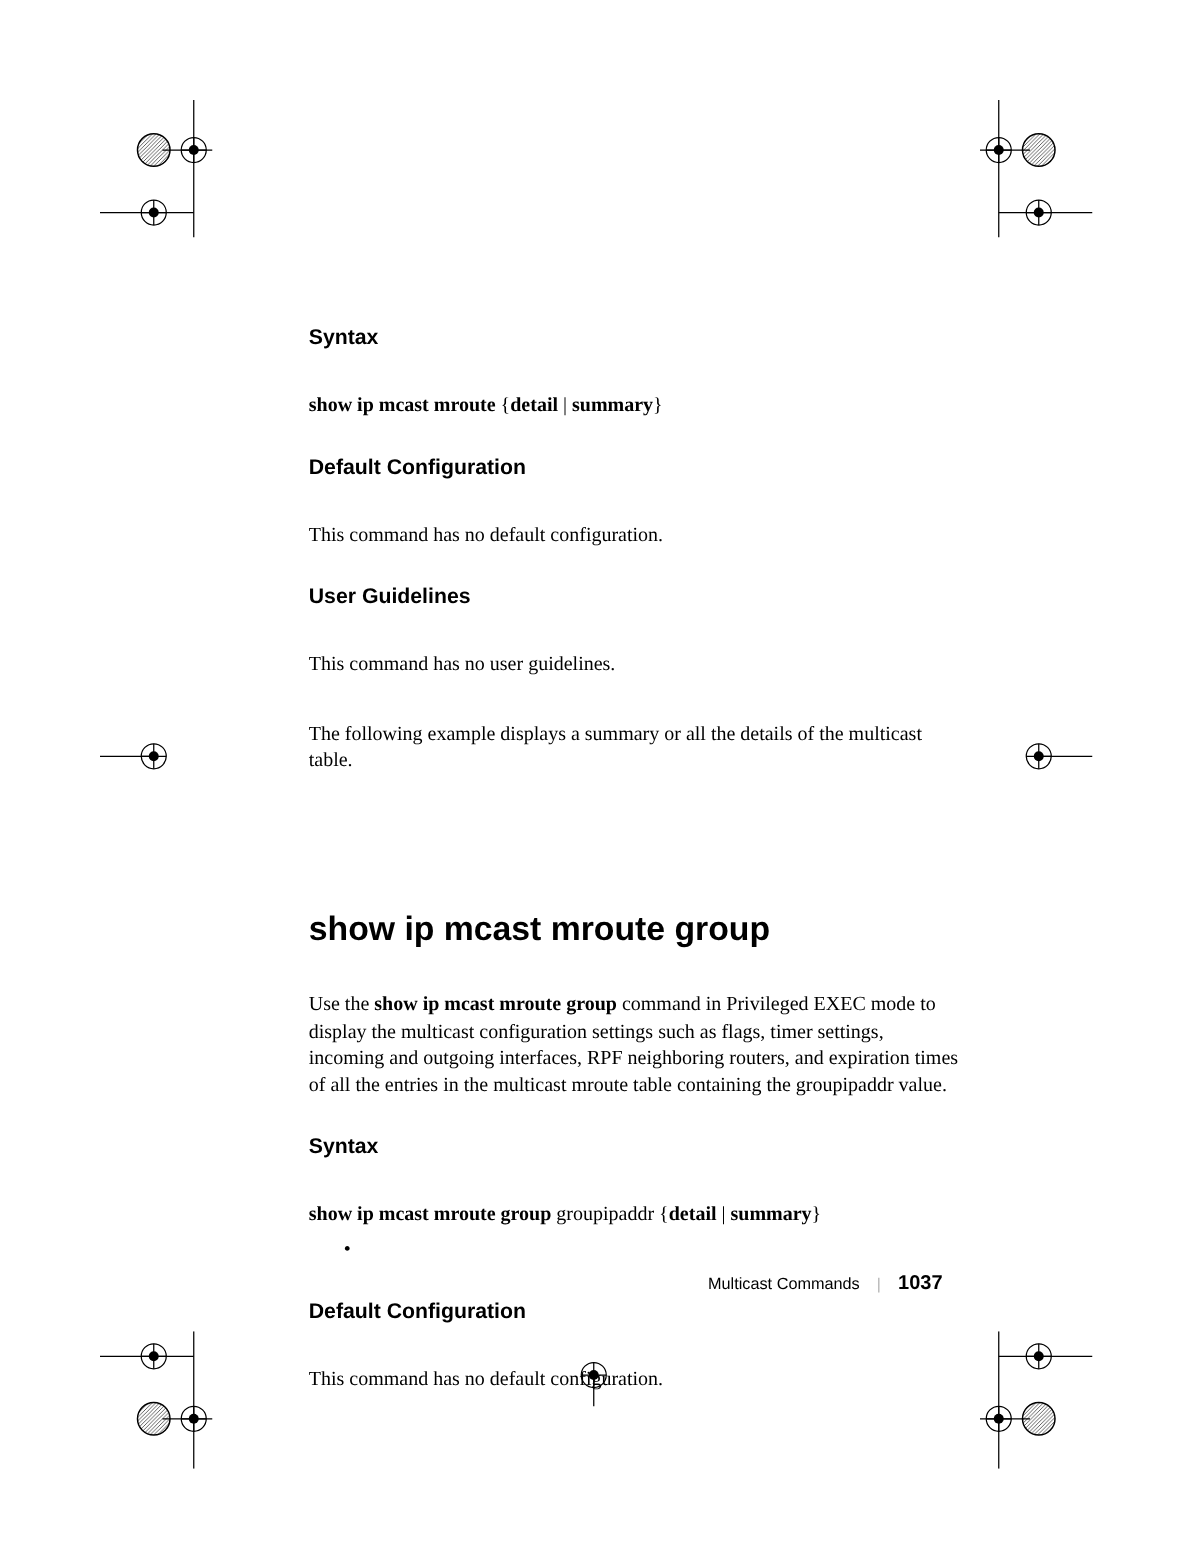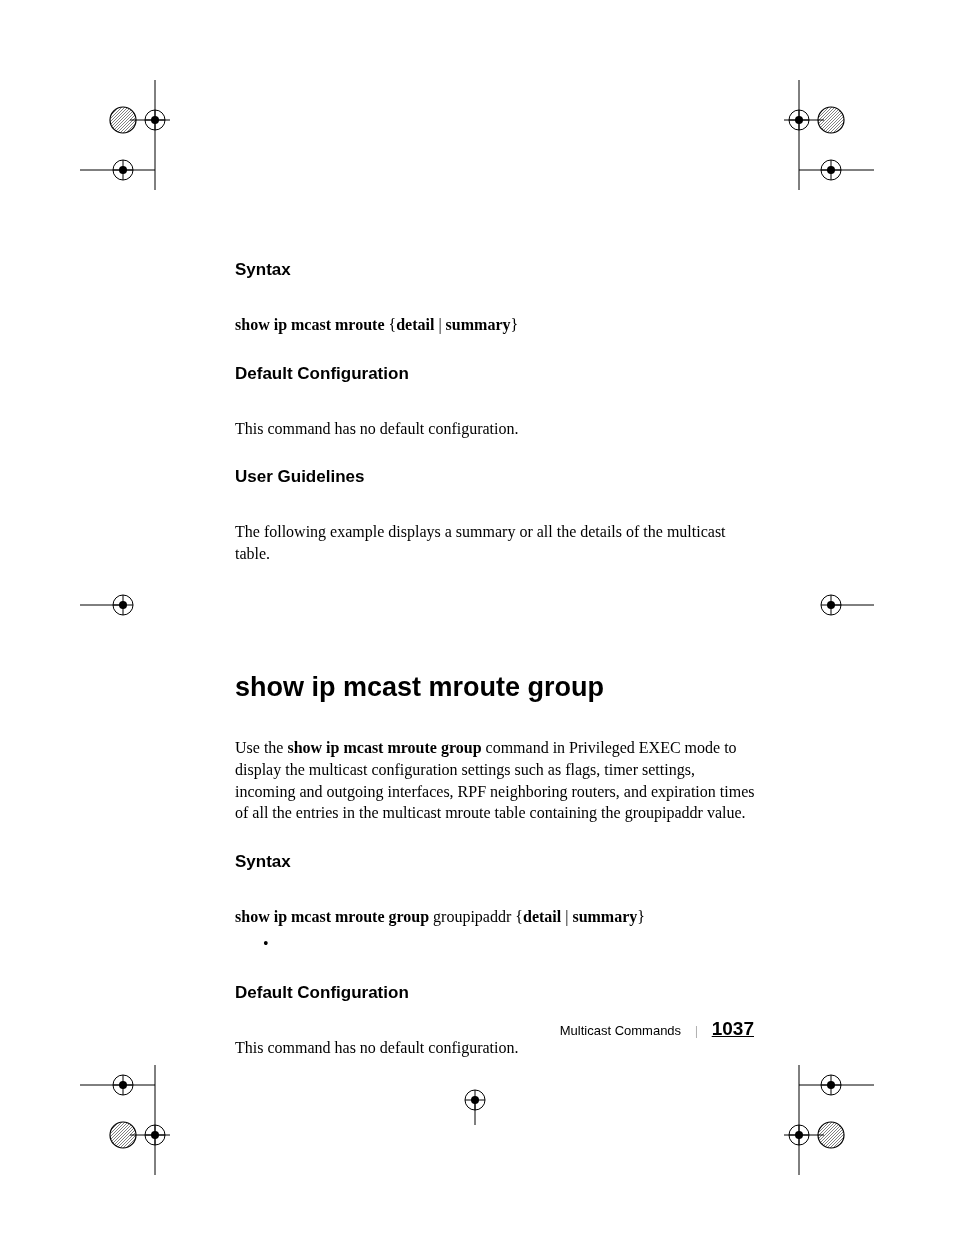--- a/index.html
+++ b/index.html
@@ -17,21 +17,21 @@
     }
     .crop-mark {
       position: absolute;
       pointer-events: none;
     }
     .crop-mark svg {
       display: block;
     }
     .content {
       position: absolute;
-      left: 235px;
+      left: 247px;
       top: 260px;
       width: 520px;
     }
     .section-heading {
       font-family: Arial, Helvetica, sans-serif;
       font-weight: bold;
       font-size: 17px;
       margin-bottom: 4px;
       margin-top: 28px;
       color: #000;
@@ -80,22 +80,21 @@
       font-family: Arial, Helvetica, sans-serif;
       font-size: 13px;
     }
     .footer-sep {
       color: #888;
       font-size: 13px;
     }
     .footer-page {
       font-family: Arial, Helvetica, sans-serif;
       font-weight: bold;
-      font-size: 19px;
-      text-decoration: underline;
+      font-size: 16px;
     }
   </style>
 </head>
 <body>
 
 <div class="crop-mark" style="left:80px; top:80px;">
   <svg width="90" height="110" viewBox="0 0 90 110">
     <line x1="75" y1="0" x2="75" y2="110" stroke="#000" stroke-width="1"></line>
     <line x1="50" y1="40" x2="90" y2="40" stroke="#000" stroke-width="1"></line>
     <circle cx="43" cy="40" r="13" fill="none" stroke="#000" stroke-width="1.2"></circle>
@@ -203,20 +202,21 @@
   <div class="section-heading first">Syntax</div>
   <div class="body-text">
     <span class="cmd-bold">show ip mcast mroute</span><span> {</span><span class="cmd-bold">detail</span><span> | </span><span class="cmd-bold">summary</span><span>}</span>
   </div>
 
   <div class="section-heading">Default Configuration</div>
   <div class="body-text">This command has no default configuration.</div>
 
 
   <div class="section-heading">User Guidelines</div>
+  <div class="body-text">This command has no user guidelines.</div>
 
   <div class="body-text">The following example displays a summary or all the details of the multicast table.</div>
 
   <div class="major-heading">show ip mcast mroute group</div>
   <div class="body-text">
     <span>Use the </span><span class="cmd-bold">show ip mcast mroute group</span><span> command in Privileged EXEC mode to display the multicast configuration settings such as flags, timer settings, incoming and outgoing interfaces, RPF neighboring routers, and expiration times of all the entries in the multicast mroute table containing the </span><span class="italic">groupipaddr</span><span> value.</span>
   </div>
 
   <div class="section-heading">Syntax</div>
   <div class="body-text">

